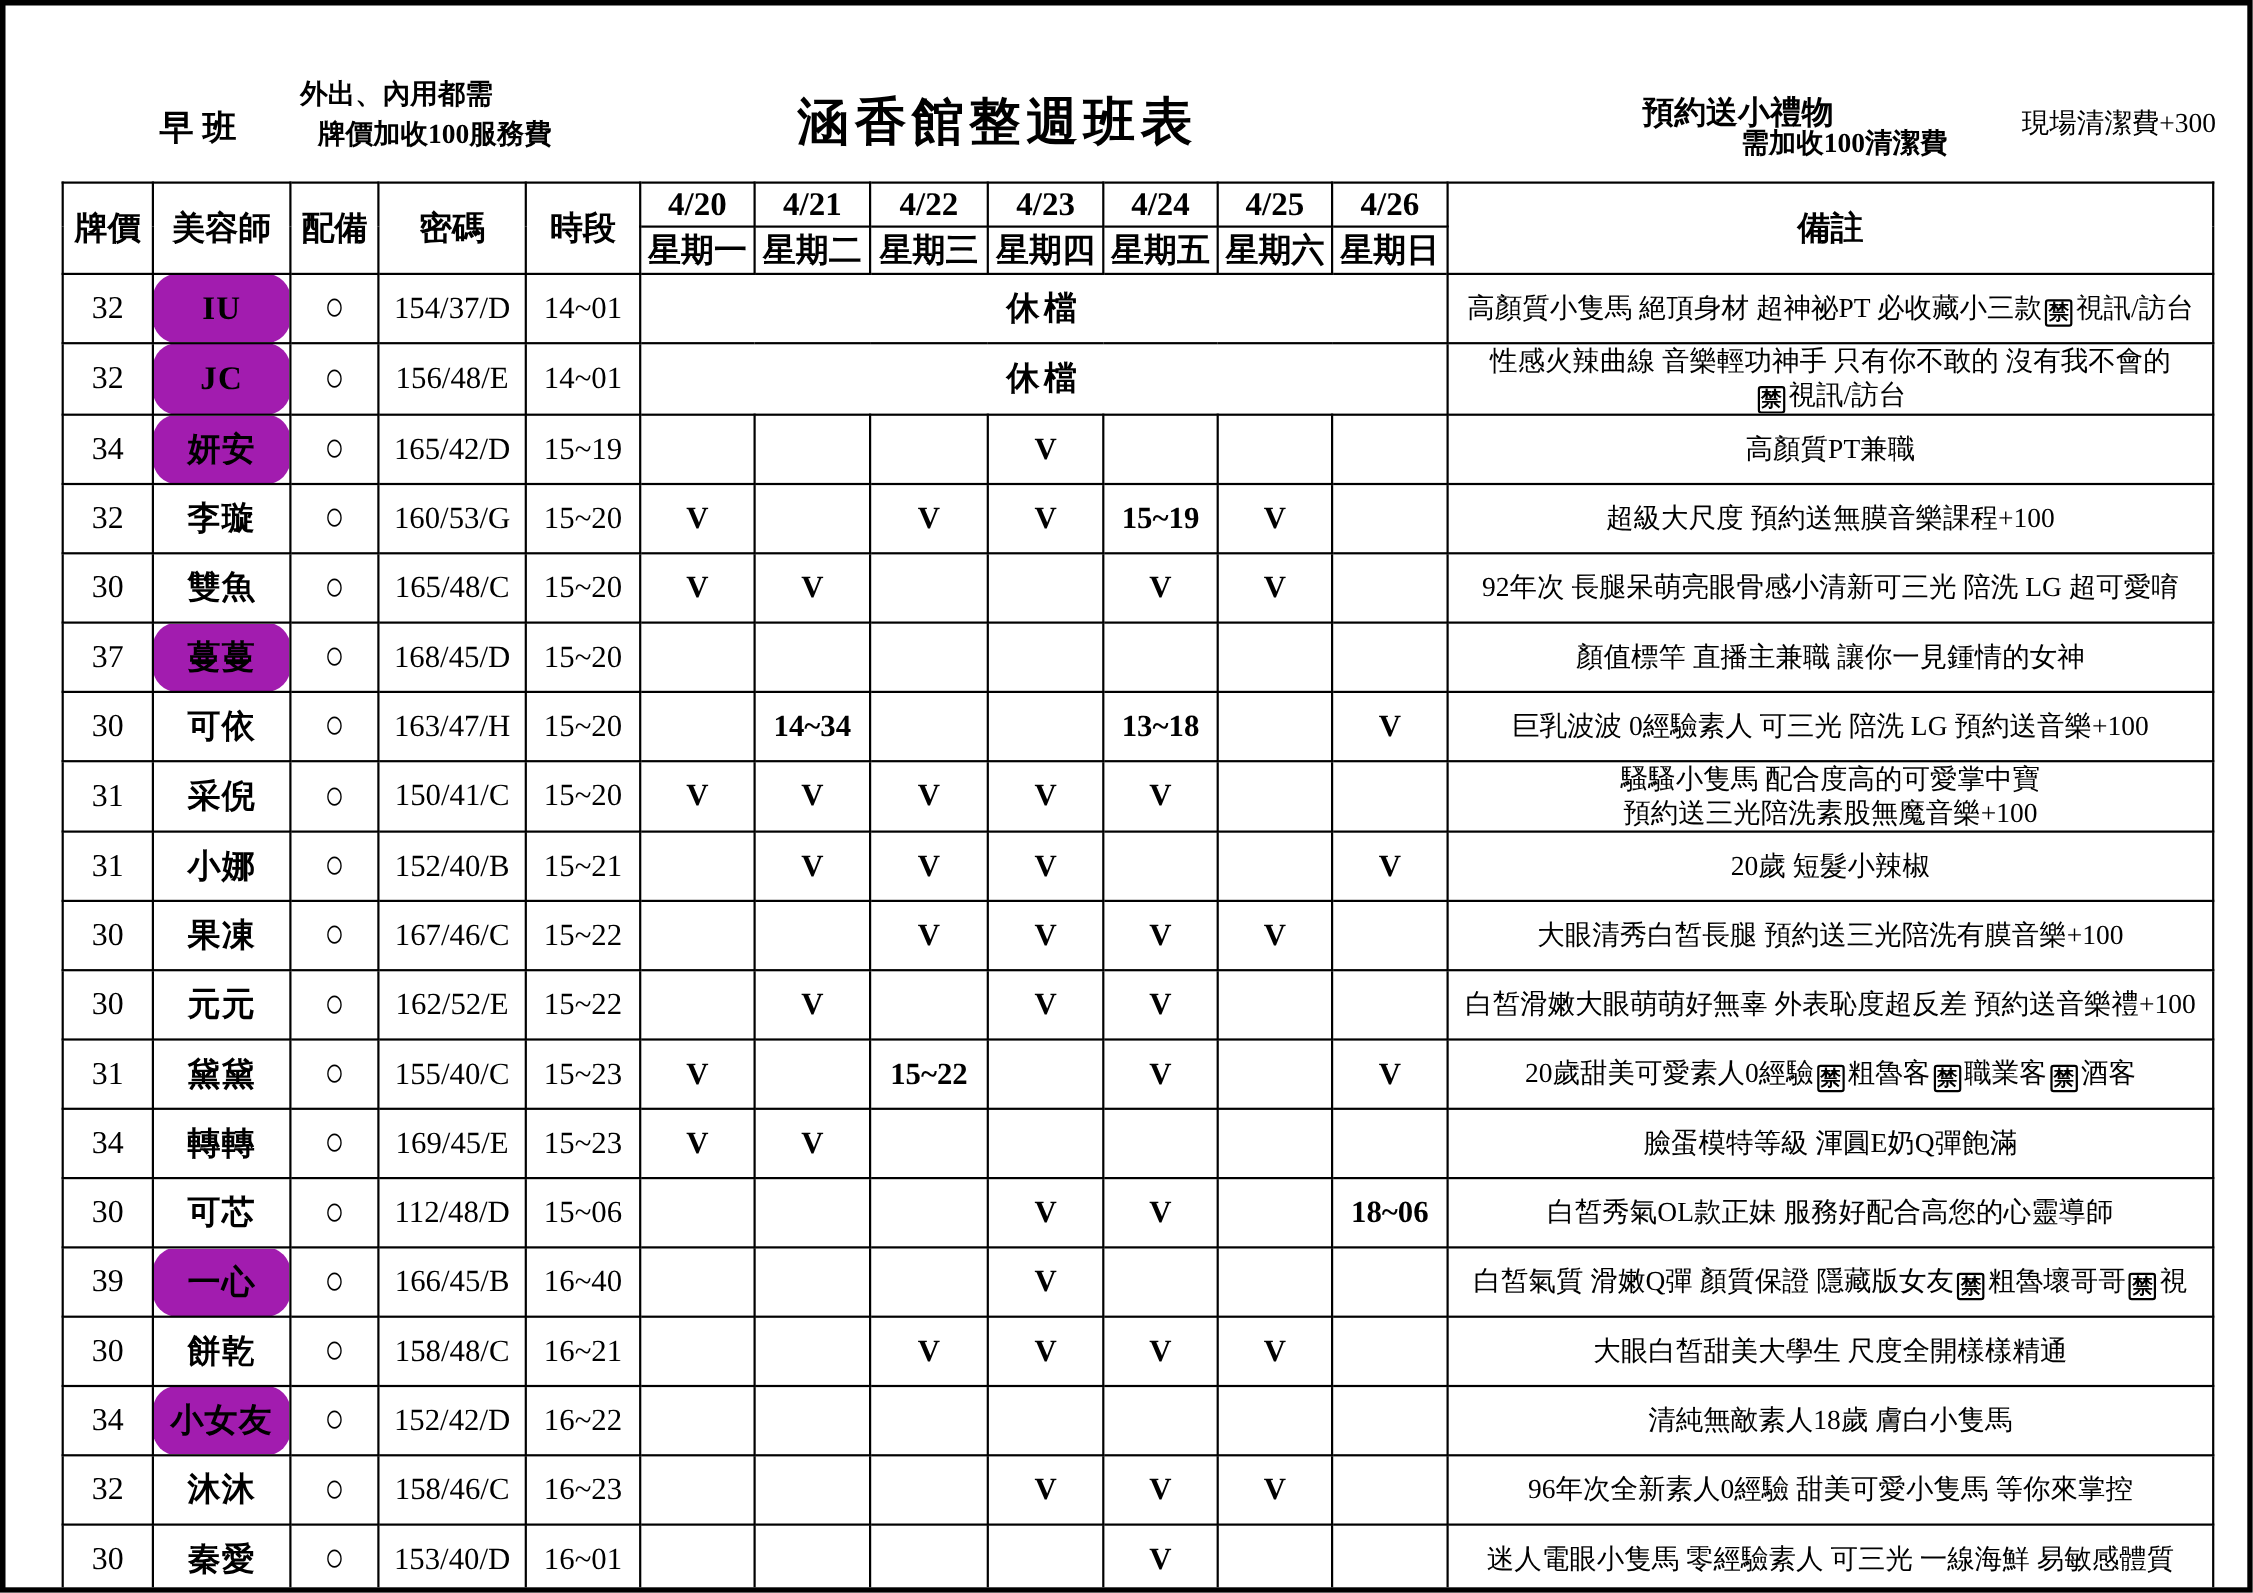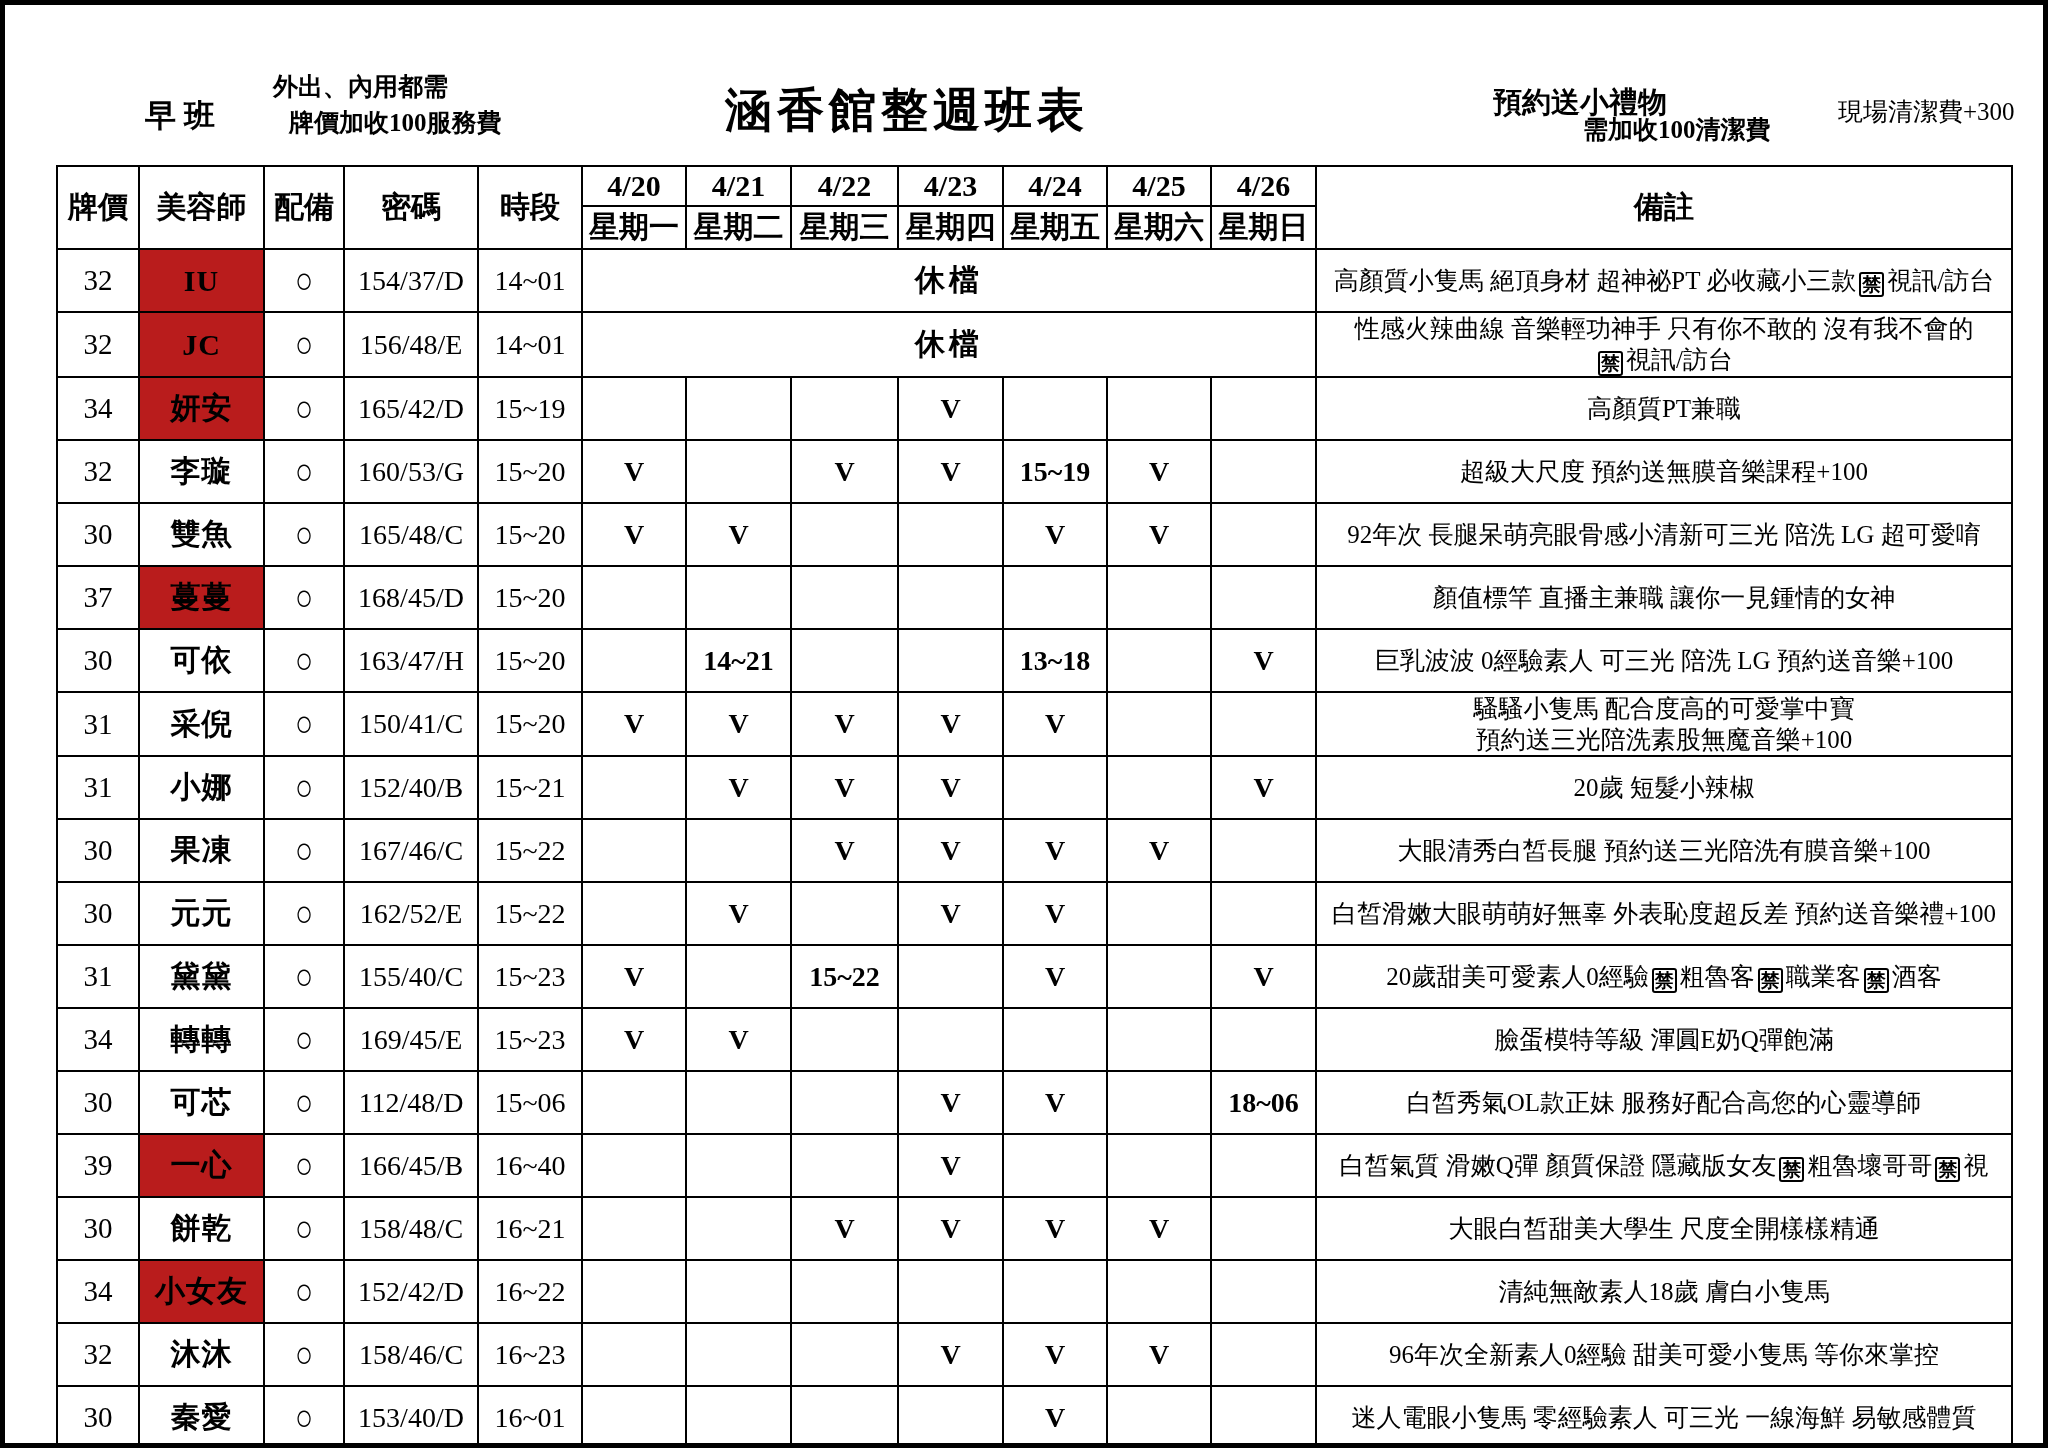--- a/index.html
+++ b/index.html
@@ -33,21 +33,21 @@
     text-align:center;vertical-align:middle;
     padding:0;overflow:hidden;
     box-sizing:border-box;
   }
   .sched thead th{font-size:30px;font-weight:bold;}
   .sched thead tr{height:40px;}
   .sched tbody tr{height:63px;}
   .date-th,.weekday-th{font-size:29px;}
   .price-td{font-size:29px;}
   .name-td{font-size:30px;font-weight:bold;letter-spacing:1px;}
-  .name-td.hl{background:#b91c1c;}
+  .name-td.hl{background:#a21caf;border-radius:22px;}
   .code-td,.time-td{font-size:28px;}
   .day-td{font-size:28px;font-weight:bold;}
   .rest-td{font-size:30px;font-weight:bold;letter-spacing:4px;}
   .equip-td{font-size:26px;}
   .circle{display:inline-block;transform:scaleY(1.25);font-size:30px;line-height:30px;}
   .note-td{
     text-align:left;font-size:25px;line-height:31px;
     padding:1px 4px 1px 10px;font-weight:normal;
     white-space:nowrap;
   }
@@ -209,21 +209,21 @@
             <div>顏值標竿 直播主兼職 讓你一見鍾情的女神</div>
           </td>
         </tr>
         <tr>
           <td class="price-td">30</td>
           <td class="name-td">可依</td>
           <td class="equip-td"><span class="circle">○</span></td>
           <td class="code-td">163/47/H</td>
           <td class="time-td">15~20</td>
           <td class="day-td"></td>
-          <td class="day-td">14~21</td>
+          <td class="day-td">14~34</td>
           <td class="day-td"></td>
           <td class="day-td"></td>
           <td class="day-td">13~18</td>
           <td class="day-td"></td>
           <td class="day-td">V</td>
           <td class="note-td">
             <div>巨乳波波 0經驗素人 可三光 陪洗 LG 預約送音樂+100</div>
           </td>
         </tr>
         <tr>

